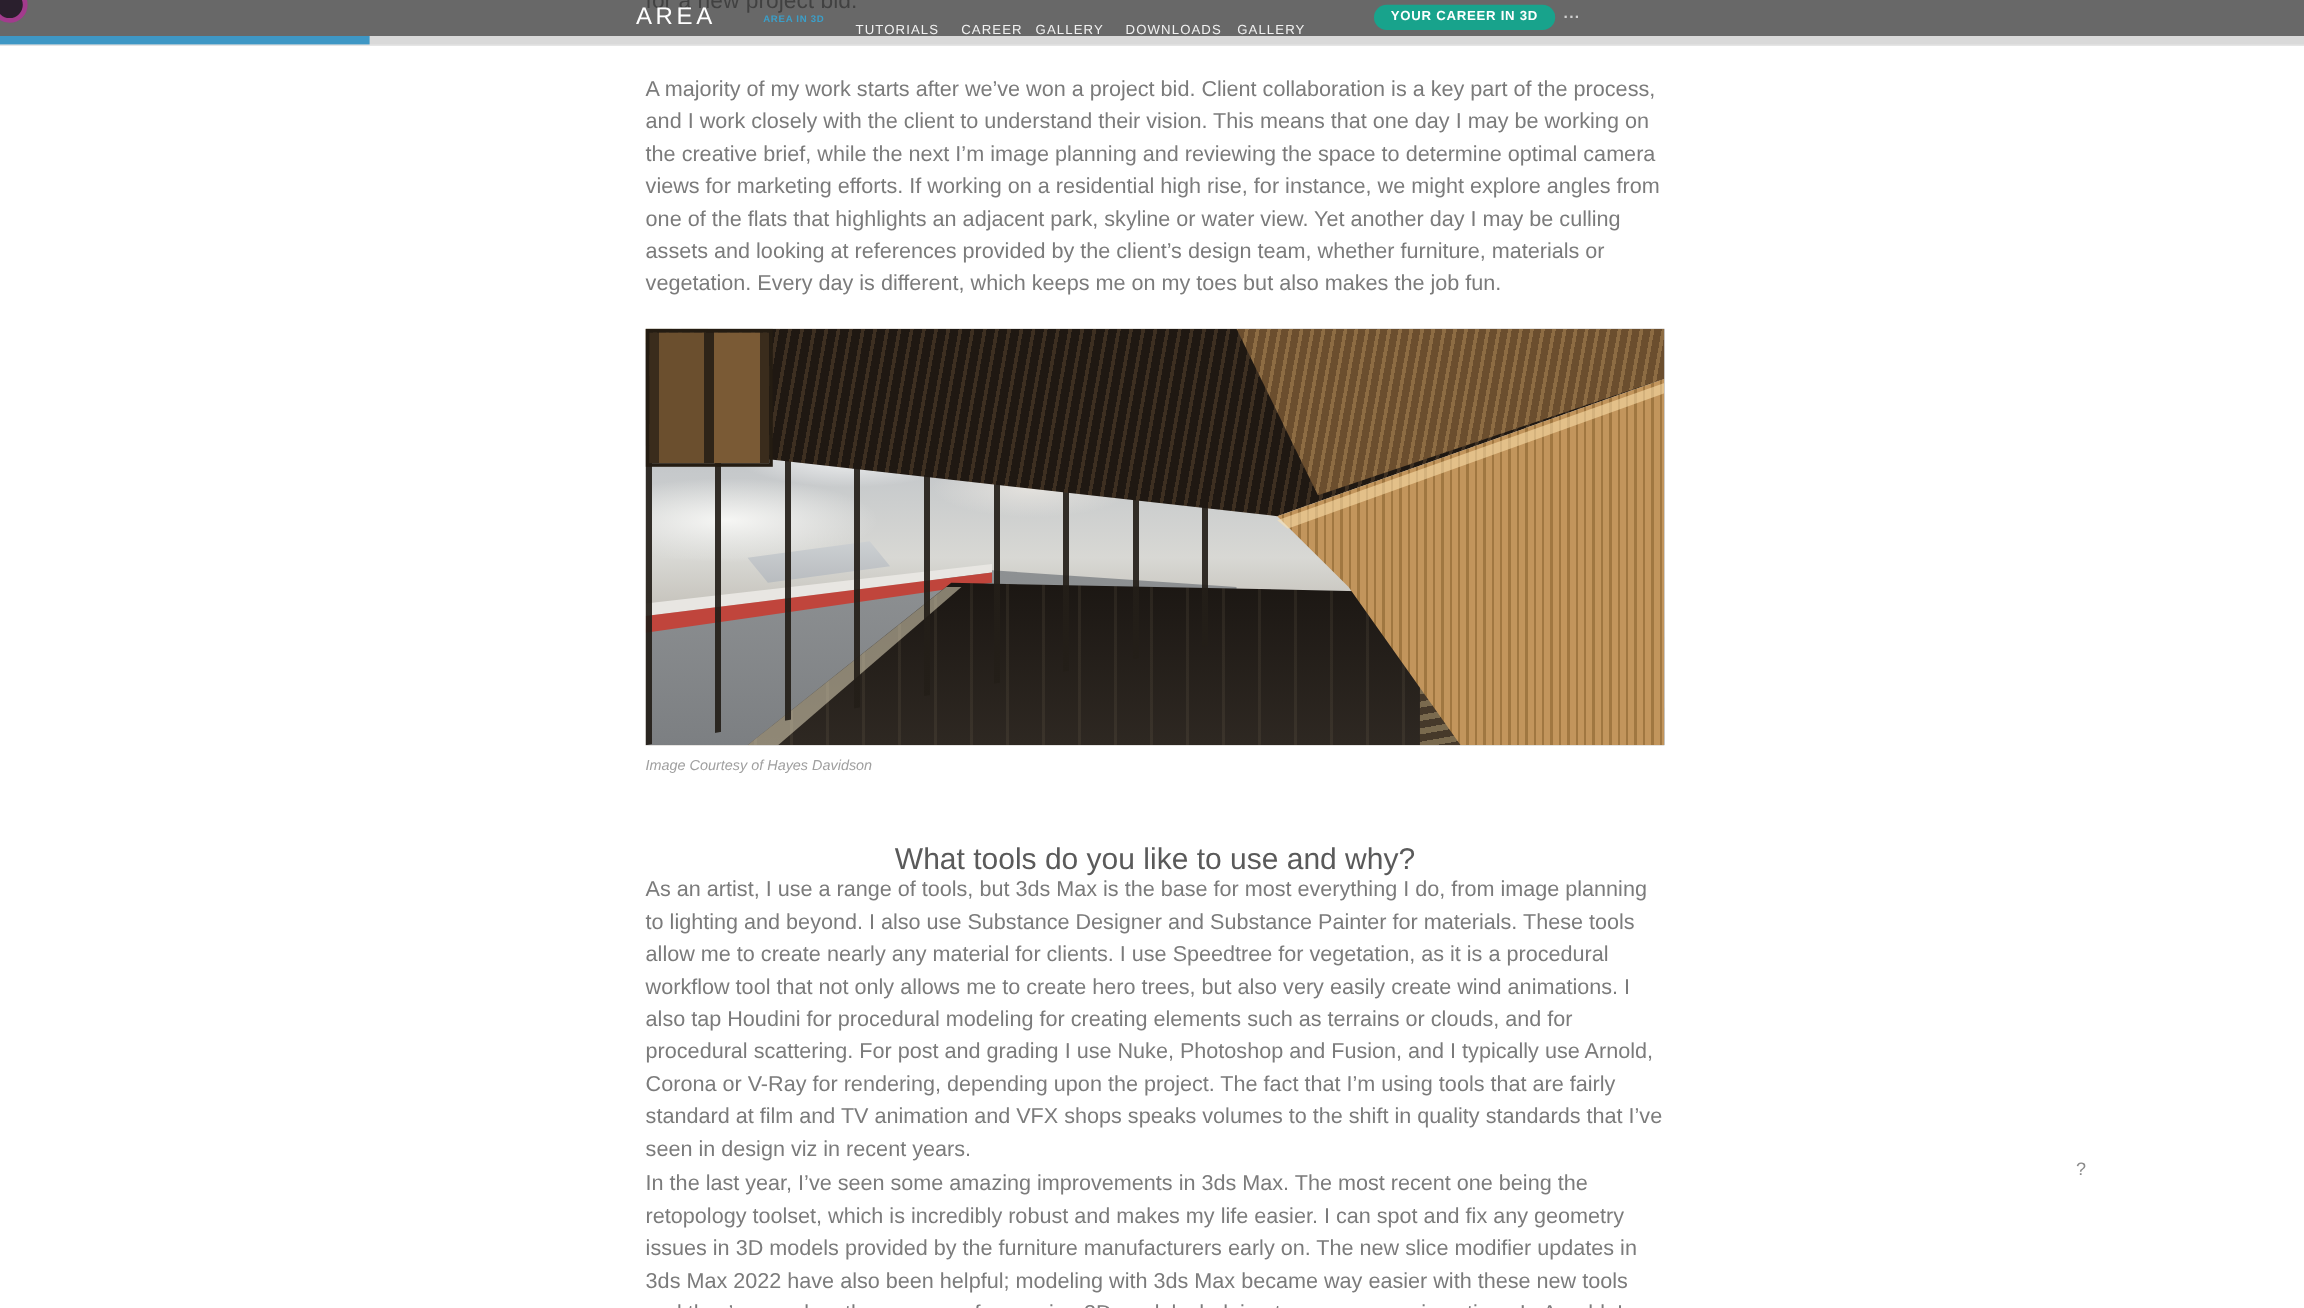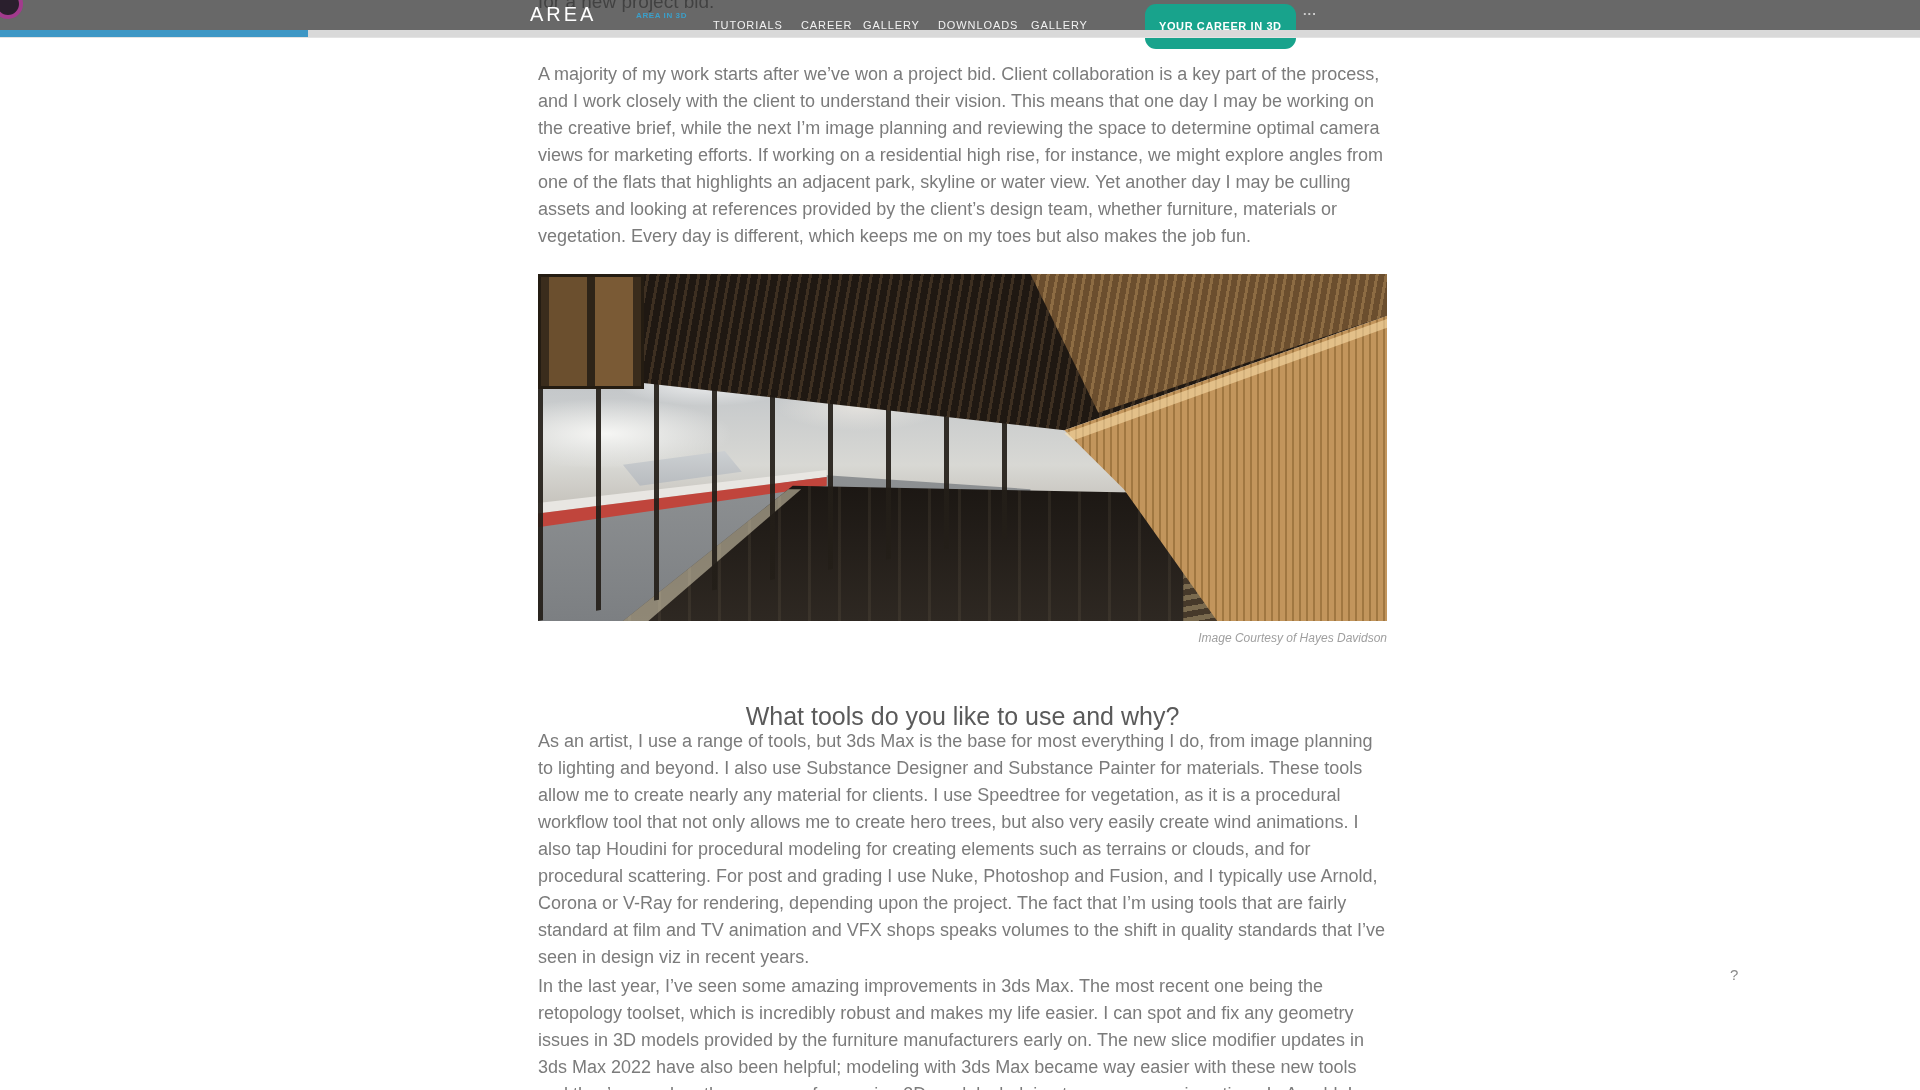--- a/index.html
+++ b/index.html
@@ -37,21 +37,21 @@
     position:absolute;top:19px;
     color:#f2f2f2;font-size:11px;font-weight:normal;letter-spacing:0.9px;
   }
   .nav-item.tutorials{left:713px}
   .nav-item.blogs{left:801px}
   .nav-item.gallery{left:863px}
   .nav-item.downloads{left:938px}
   .nav-item.forums{left:1031px}
   .nav-cta{
     position:absolute;left:1145px;top:4px;height:21px;line-height:21px;
-    padding:12px 14px;border-radius:11px;background:#18a38c;
+    padding:0 14px;border-radius:11px;background:#18a38c;
     color:#ffffff;font-size:11px;font-weight:bold;letter-spacing:0.6px;
   }
   .nav-more{
     position:absolute;left:1303px;top:3px;
     color:#d0d0d0;font-size:13px;font-weight:bold;letter-spacing:1px;
   }
 
   
   .progress-track{
     position:absolute;left:0;top:30px;width:1920px;height:7px;z-index:11;
@@ -66,21 +66,21 @@
   }
   .para.p1{top:61px}
   .para.p2{top:728px}
   .para.p3{top:973px}
   .section-heading{
     position:absolute;left:538px;top:681px;width:849px;
     font-size:25px;font-weight:400;color:#5a5a5a;text-align:center;
   }
   .image-caption{
     position:absolute;left:538px;top:631px;width:849px;
-    text-align:right;font-style:italic;font-size:12px;color:#9f9f9f;
+    text-align:left;font-style:italic;font-size:12px;color:#9f9f9f;
   }
   .stray-glyph{
     position:absolute;left:1730px;top:966px;
     color:#8a8a8a;font-size:15px;
   }
 
   
   .hero{
     position:absolute;left:538px;top:274px;width:849px;height:347px;
     overflow:hidden;background:#8f8b84;

